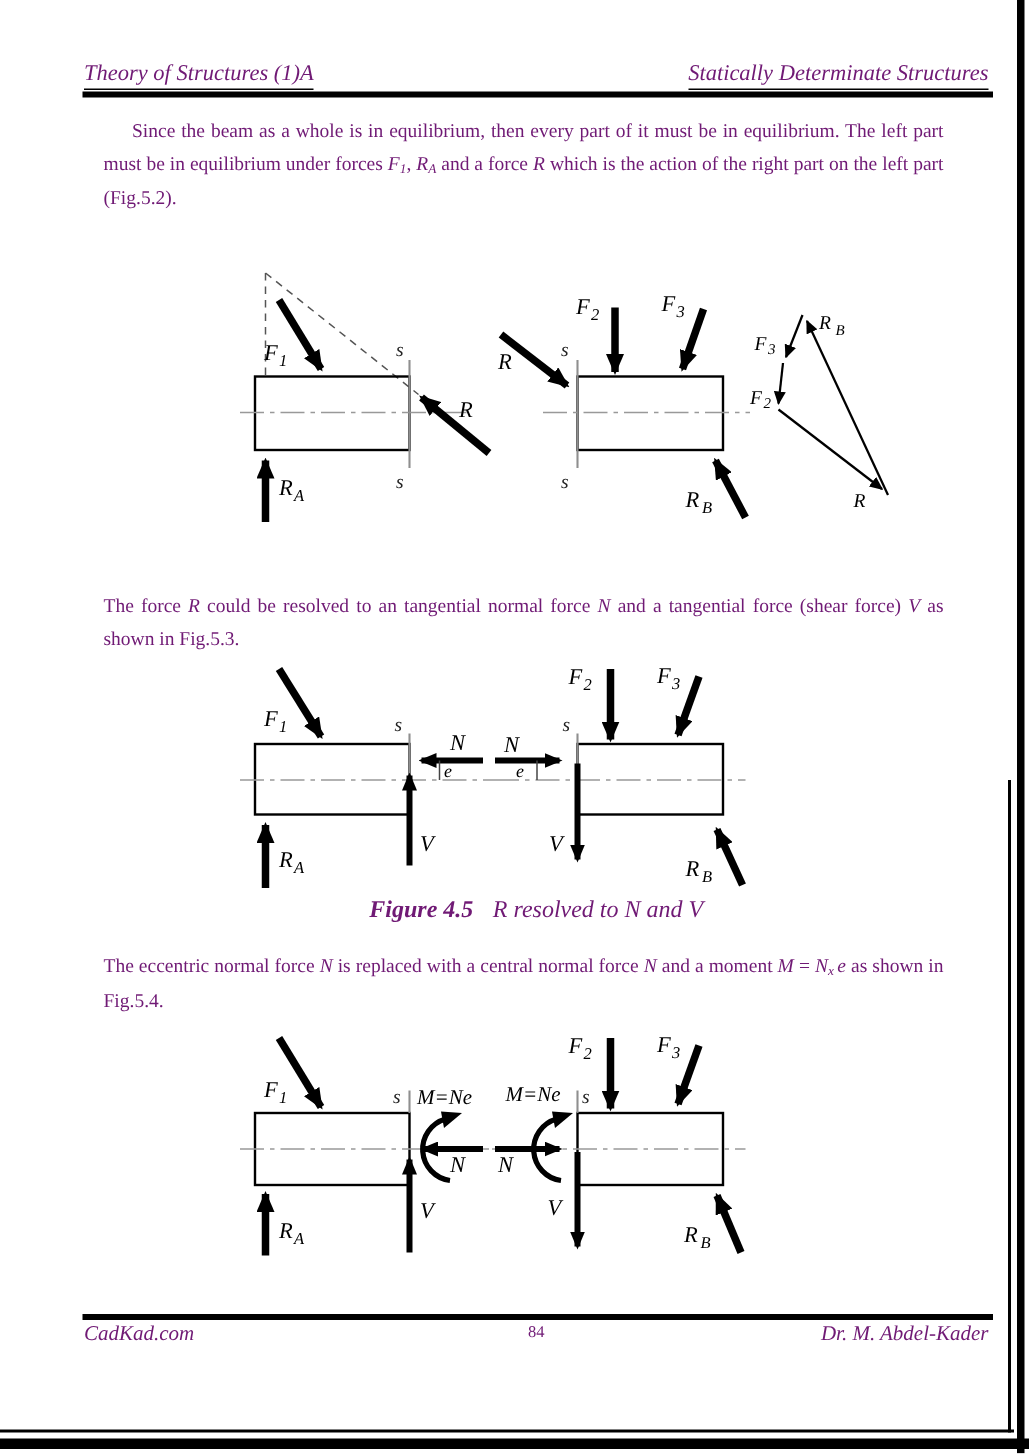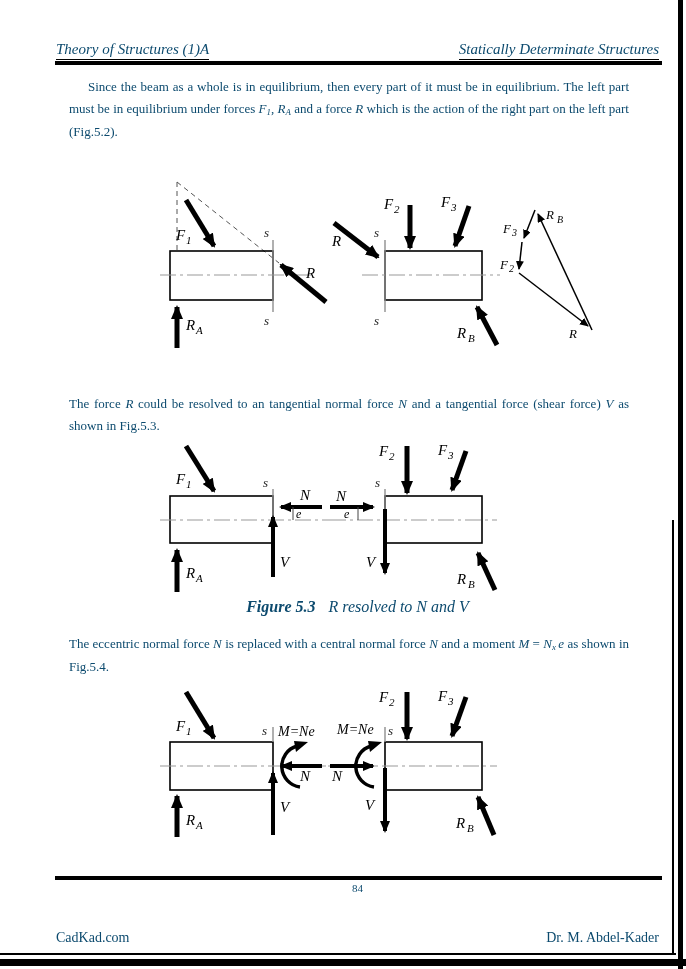--- a/index.html
+++ b/index.html
@@ -1,32 +1,32 @@
 <!DOCTYPE html>
 <html><head>
 <meta charset="utf-8">
 <style>
   html,body{margin:0;padding:0;background:#ffffff;}
   .page{position:relative;width:686px;height:969px;background:#ffffff;overflow:hidden;
-        font-family:"Liberation Serif",serif;color:#0c4a6e;}
+        font-family:"Liberation Serif",serif;color:#701a75;}
   
   .b-right{position:absolute;left:678px;top:0;width:5px;height:969px;background:#000;}
   .b-right-thin{position:absolute;left:672px;top:520px;width:2px;height:435px;background:#000;}
   .b-bottom-thick{position:absolute;left:0;top:959px;width:686px;height:7px;background:#000;}
   .b-bottom-thin{position:absolute;left:0;top:953px;width:676px;height:2px;background:#000;}
   
   .hdr{position:absolute;top:41px;left:56px;right:27px;display:flex;justify-content:space-between;
        font-size:15px;font-style:italic;}
   .hdr span{border-bottom:1px solid #000;padding-bottom:1px;}
   .rule{position:absolute;left:55px;right:24px;height:3.5px;background:#000;}
   .hdr-rule{top:61px;}
   .ftr-rule{top:876px;}
   .ftr{position:absolute;top:882px;left:56px;right:27px;display:flex;justify-content:space-between;
        font-size:14px;align-items:baseline;}
-  .ftr .it{margin-top:48px;}
+  .ftr .it{font-style:italic;}
   .ftr .pg{font-size:11px;position:absolute;left:0;right:0;text-align:center;font-style:normal;}
   
   .para{position:absolute;left:69px;width:560px;margin:0;font-size:13px;line-height:22px;
         text-align:justify;}
   .p1{top:76px;text-indent:19px;}
   .p2{top:393px;}
   .p3{top:633px;}
   .sg-n{font-style:normal;}
   .sg-i{font-style:italic;}
   .sg-isub{font-style:italic;font-size:0.68em;position:relative;top:0.18em;}
@@ -174,21 +174,21 @@
       <text class="elbl" x="344" y="75">e</text>
       <line class="mid" x1="385" y1="66" x2="385" y2="130" marker-end="url(#mm)"></line>
       <text class="lbl" x="366" y="124">V</text>
       <line class="fat" x1="495" y1="147" x2="478" y2="110" marker-end="url(#mb)"></line>
       <text class="lbl" x="457" y="141">R</text>
       <text class="sub" x="468" y="145">B</text>
     </g>
   </svg>
 
   <div class="cap cap53">
-    <span class="cap-label">Figure 5.3</span><span class="cap-text">R resolved to N and V</span>
+    <span class="cap-label">Figure 4.5</span><span class="cap-text">R resolved to N and V</span>
   </div>
 
   <p class="para p3"><span class="sg-n">The eccentric normal force </span><span class="sg-i">N</span><span class="sg-n"> is replaced with a central normal force </span><span class="sg-i">N</span><span class="sg-n"> and a moment </span><span class="sg-i">M</span><span class="sg-n"> = </span><span class="sg-i">N</span><span class="sg-isub">x </span><span class="sg-i">e</span><span class="sg-n"> as shown in Fig.5.4.</span></p>
 
   <svg class="fig figC" viewBox="0 0 686 162">
     <g>
       <rect class="beam" x="170" y="57" width="103" height="48"></rect>
       <line class="cl" x1="160" y1="81" x2="326" y2="81"></line>
       <line class="sec" x1="273" y1="42" x2="273" y2="57"></line>
       <text class="slbl" x="262" y="50">s</text>

